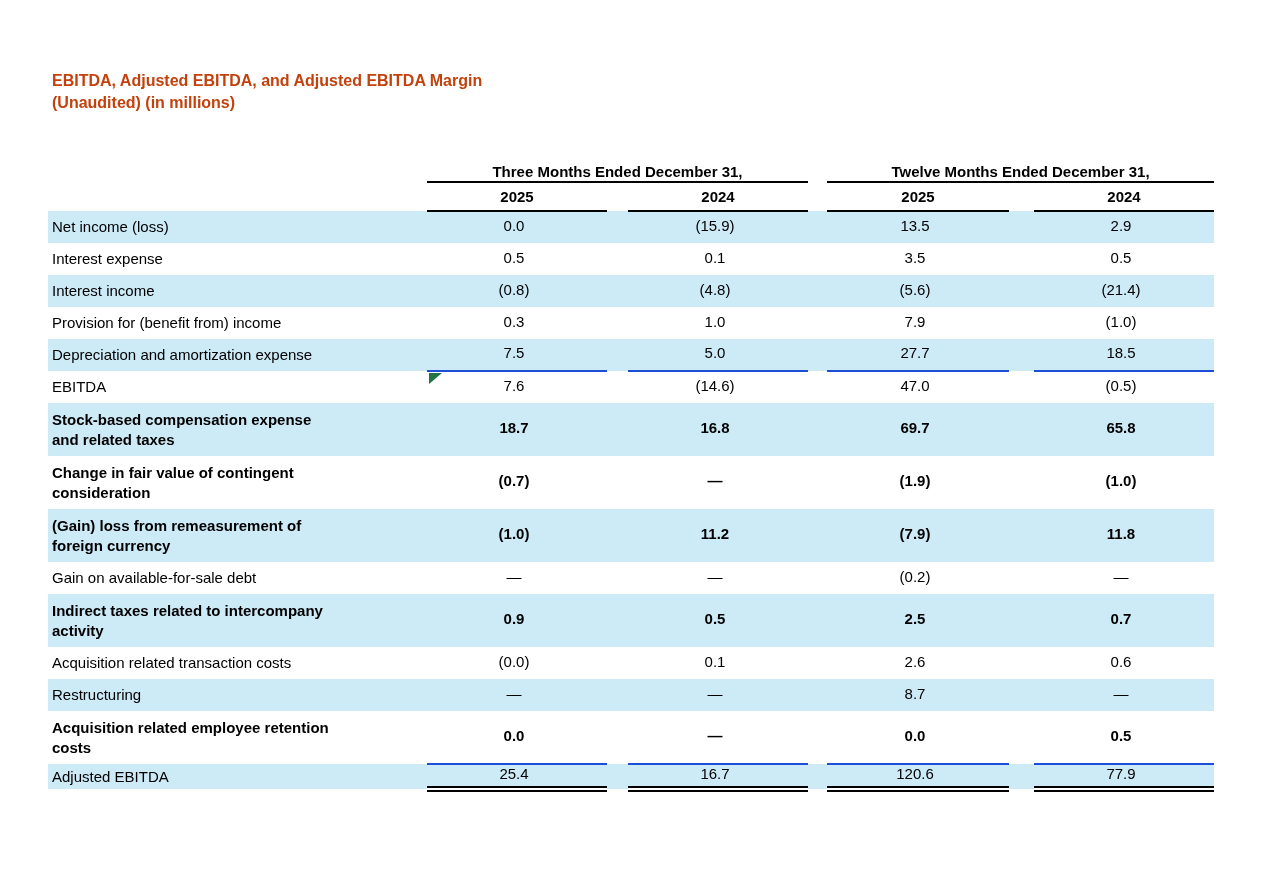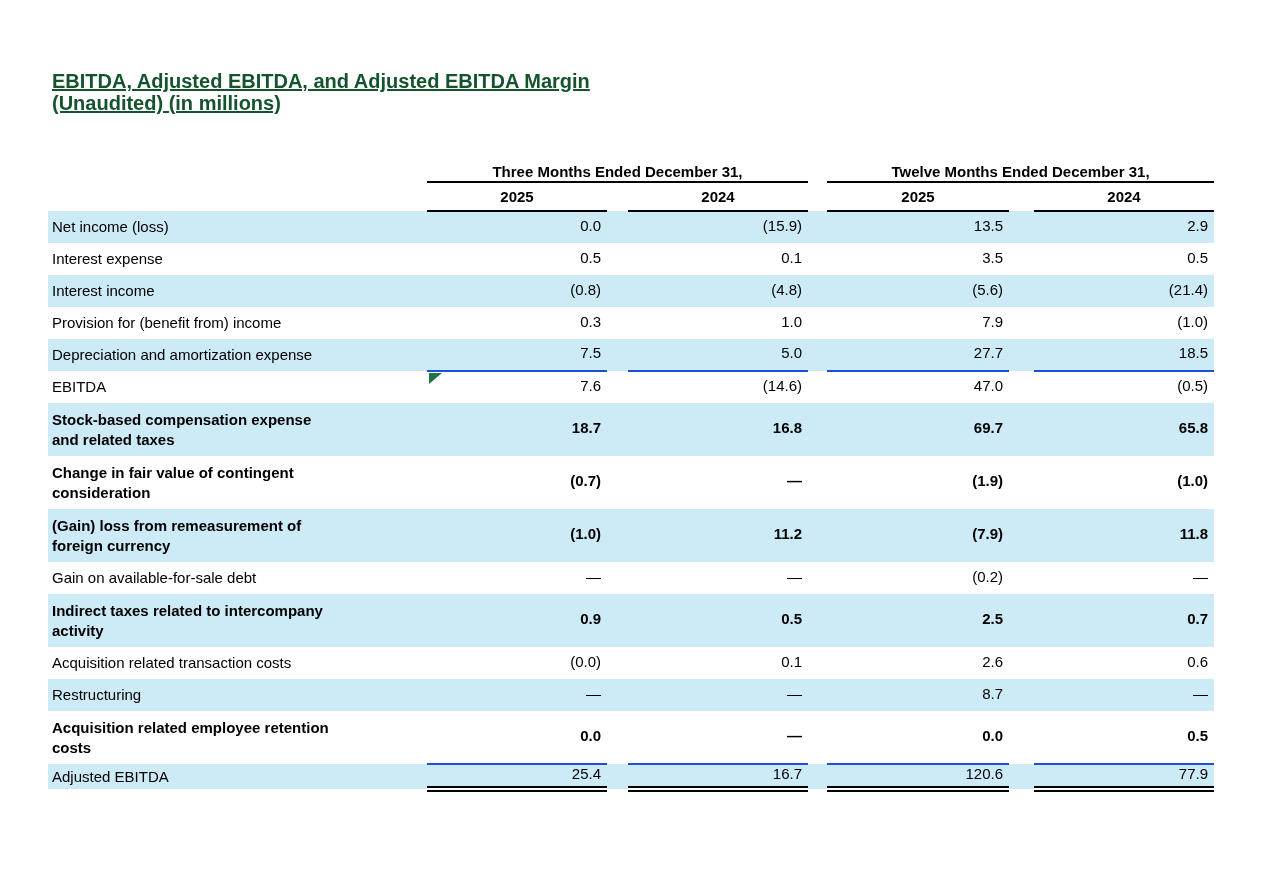--- a/index.html
+++ b/index.html
@@ -11,25 +11,24 @@
   }
   body {
     width: 1270px;
     height: 892px;
     overflow: hidden;
   }
   .title-block {
     margin: 70px 0 0 52px;
   }
   .title-line {
-    font-size: 20px;
+    font-size: 16px;
     font-weight: bold;
     line-height: 22px;
-    color: #14532d;
-    text-decoration: underline;
+    color: #c2410c;
   }
   table.fin-table {
     border-collapse: collapse;
     table-layout: fixed;
     width: 1166px;
     margin: 42px 0 0 48px;
     font-size: 15px;
   }
   
   col.c-lbl  { width: 379px; }
@@ -68,21 +67,21 @@
   tbody tr.shaded td { background: #cdeaf7; }
 
   td.lbl {
     text-align: left;
     vertical-align: middle;
     padding: 0 0 0 4px;
     line-height: 20px;
     white-space: pre-line;
   }
   td.val {
-    text-align: right;
+    text-align: center;
     vertical-align: middle;
     padding: 0 6px 4px 0;
     position: relative;
   }
   td.gap { padding: 0; }
 
   tr.ul-bottom td.val        { border-bottom: 2px solid #1d4ed8; }
   tr.ul-top td.val           { border-top: 2px solid #000; }
   tr.ul-bottom-double td.val { border-bottom: 6px double #000; }
 

